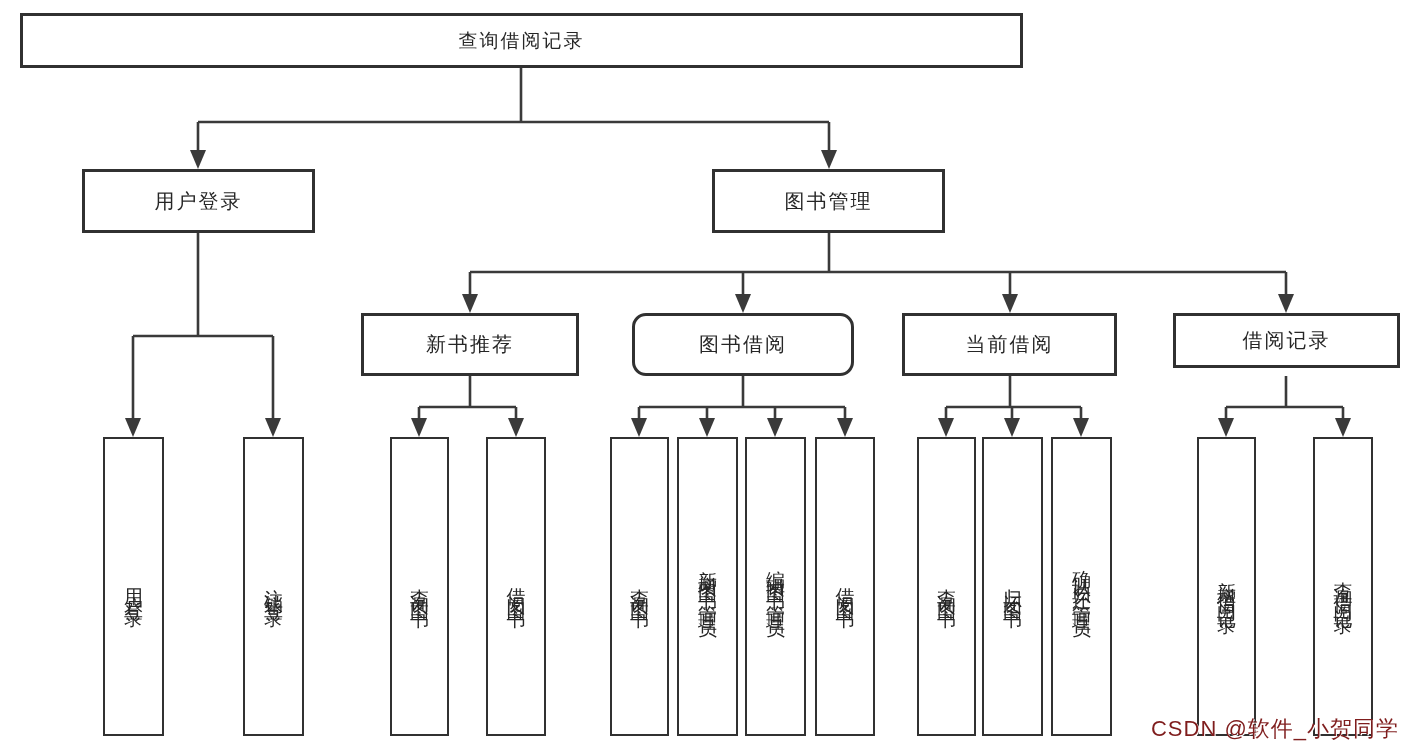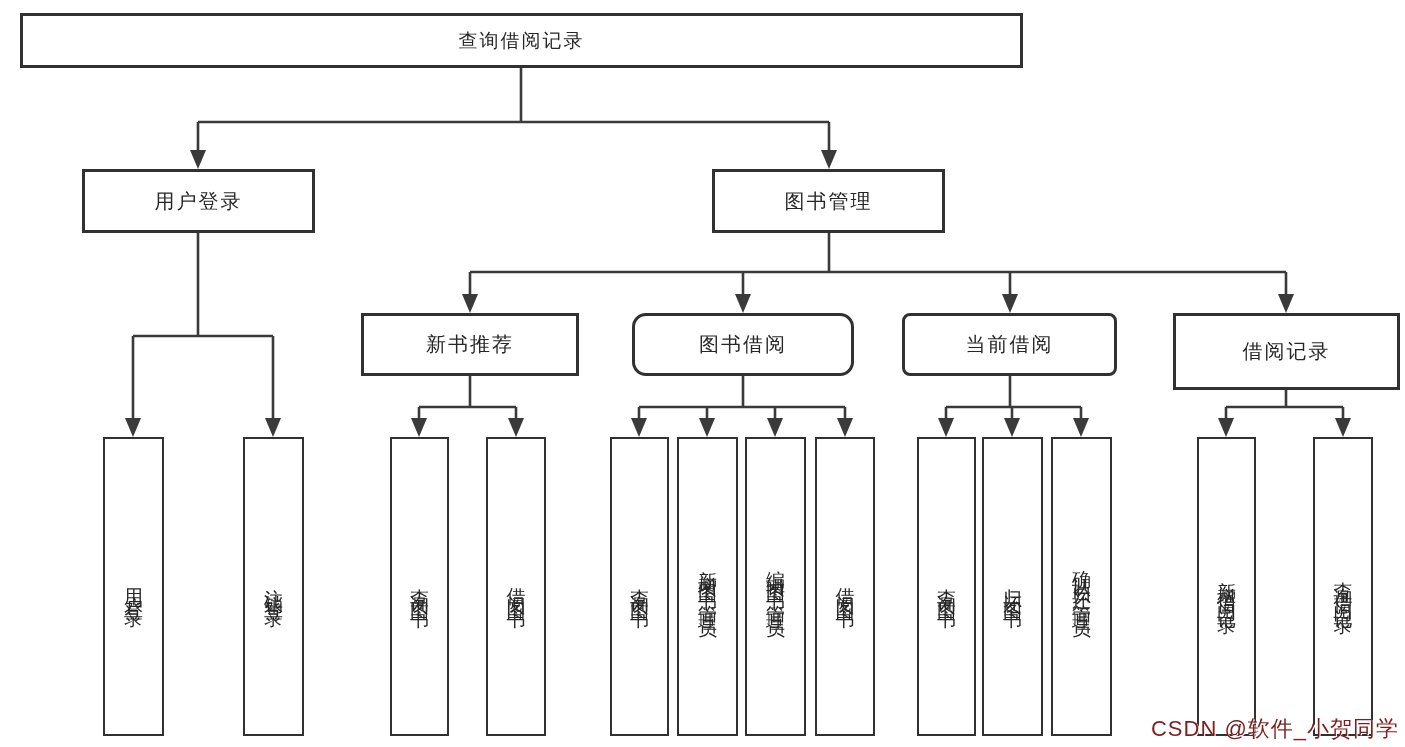--- a/index.html
+++ b/index.html
@@ -12,22 +12,22 @@
     position:absolute;box-sizing:border-box;background:#ffffff;
     border:3px solid #313131;display:flex;align-items:center;justify-content:center;
     color:#262626;
   }
   .hbox{font-size:20px;letter-spacing:2px;white-space:nowrap;}
   .root{left:20px;top:13px;width:1003px;height:55px;font-size:19px;}
   .n-user-login{left:82px;top:169px;width:233px;height:64px;}
   .n-book-mgmt{left:712px;top:169px;width:233px;height:64px;}
   .n-new-books{left:361px;top:313px;width:218px;height:63px;font-family:Liberation Mono, monospace;}
   .n-book-borrow{left:632px;top:313px;width:222px;height:63px;border-radius:14px;}
-  .n-current-borrow{left:902px;top:313px;width:215px;height:63px;border-radius:8px;}
-  .n-borrow-records{left:1173px;top:313px;width:227px;height:77px;}
+  .n-current-borrow{left:902px;top:313px;width:215px;height:63px;}
+  .n-borrow-records{left:1173px;top:313px;width:227px;height:55px;}
   .leaf{top:437px;height:299px;border-width:2.5px;}
   .leaf span{
     writing-mode:vertical-rl;text-orientation:mixed;
     font-size:19px;letter-spacing:7px;white-space:nowrap;
   }
   .l-login{left:103px;width:61px;}
   .l-logout{left:243px;width:61px;}
   .l-nb-query{left:390px;width:59px;}
   .l-nb-borrow{left:486px;width:60px;}
   .l-bb-query{left:610px;width:59px;}

